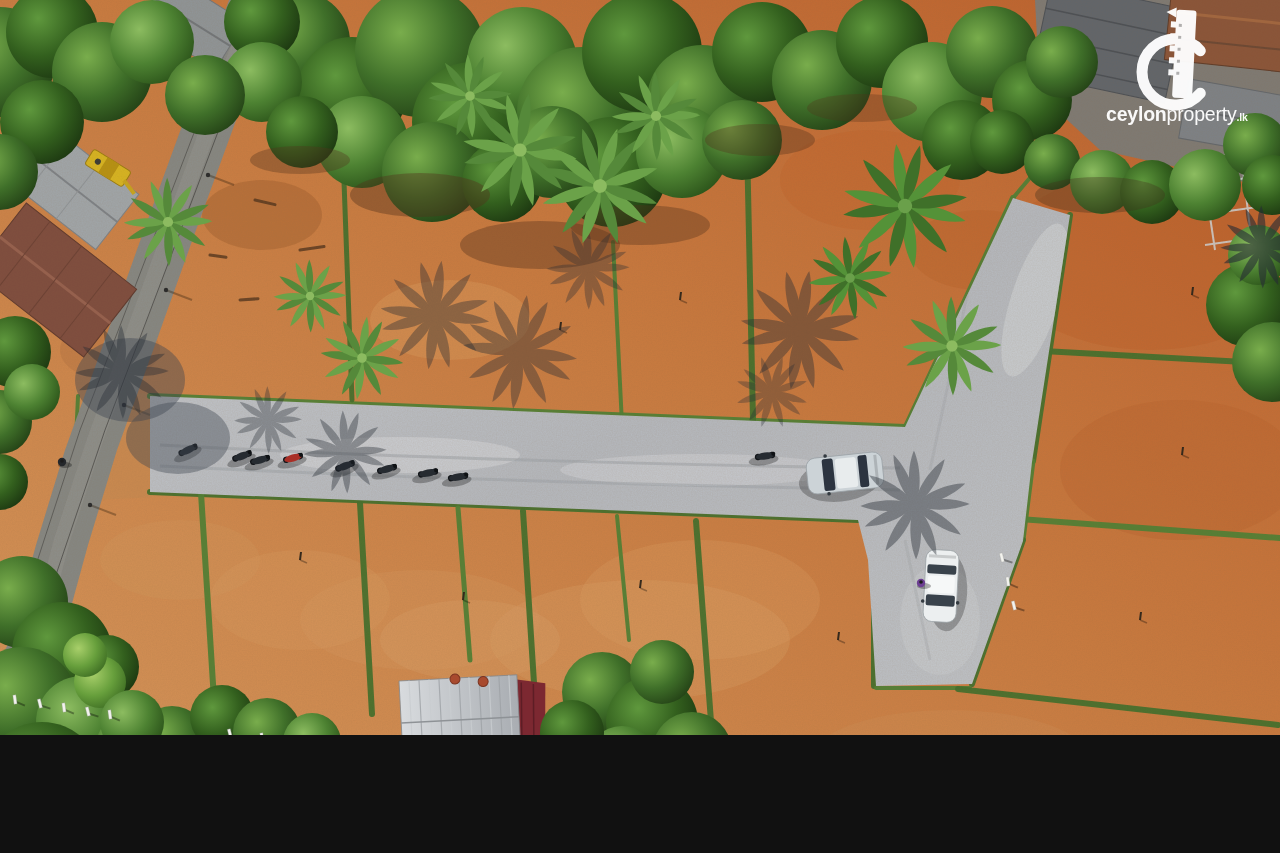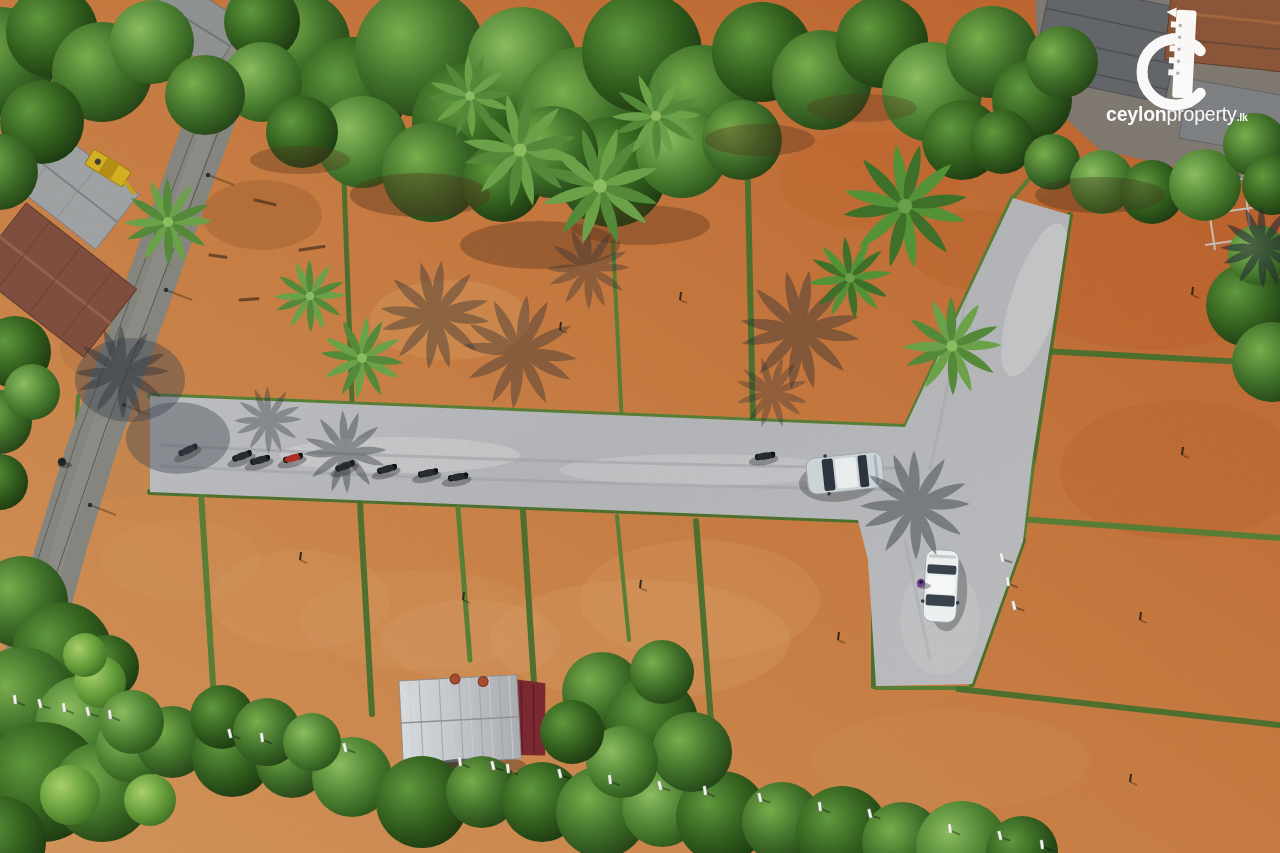--- a/index.html
+++ b/index.html
@@ -1,16 +1,16 @@
 <!DOCTYPE html>
 <html><head>
 <meta charset="utf-8">
 <style>
   html,body{margin:0;padding:0;background:#111;}
-  .stage{position:relative;width:1280px;height:853px;overflow:hidden;font-family:"Liberation Sans",sans-serif;}
+  .stage{position:relative;width:1280px;height:735px;overflow:hidden;font-family:"Liberation Sans",sans-serif;}
   svg{display:block}
   text{font-family:"Liberation Sans",sans-serif;}
 </style>
 </head>
 <body>
 
 <div class="stage">
 <svg width="1280" height="853" viewBox="0 0 1280 853">
   <defs id="static-defs">
     <radialGradient id="tg1" cx="35%" cy="35%" r="75%">

